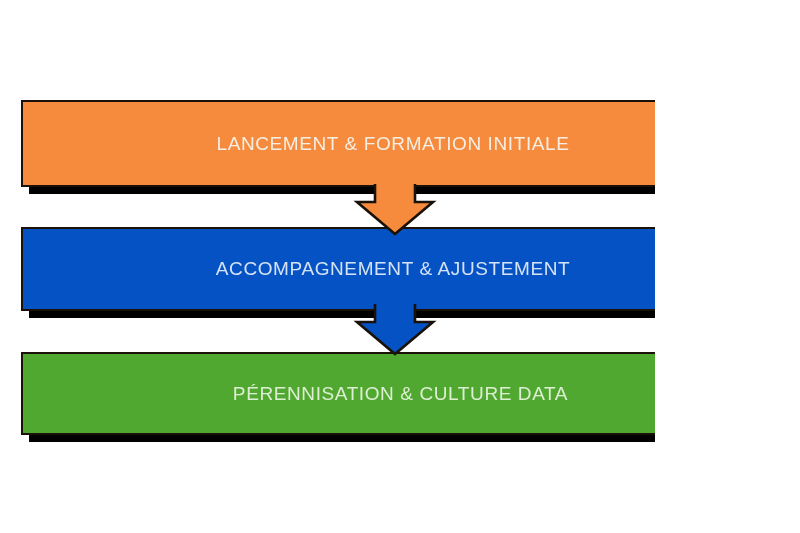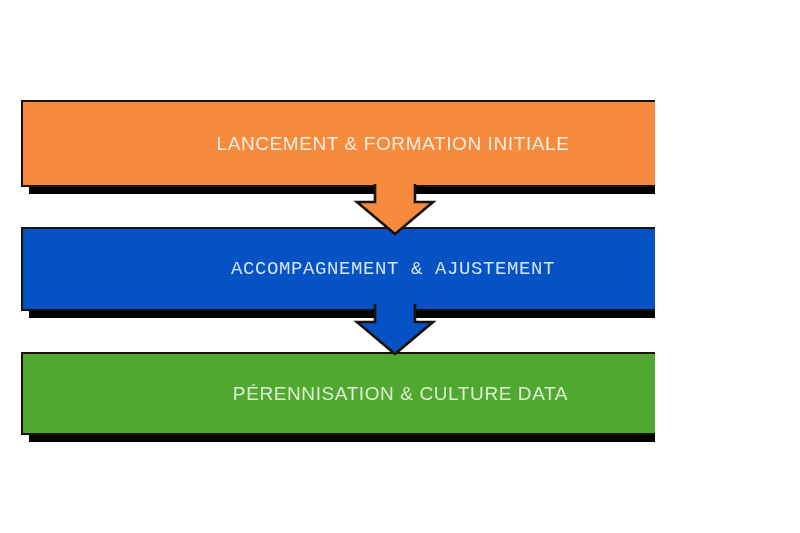--- a/index.html
+++ b/index.html
@@ -21,21 +21,21 @@
     width: 744px;
     box-sizing: border-box;
     border: 2px solid #1a1208;
     box-shadow: 8px 7px 0 #000000;
     display: flex;
     align-items: center;
     justify-content: center;
     z-index: 1;
   }
   .step-1 { top: 100px; height: 87px; }
-  .step-2 { top: 227px; height: 84px; font-family: Liberation Mono, monospace; }
+  .step-2 { top: 227px; height: 84px; }
   .step-3 { top: 352px; height: 83px; }
   .step-label {
     font-size: 19px;
     font-weight: 500;
     letter-spacing: 0.6px;
     text-transform: uppercase;
     white-space: nowrap;
   }
   .arrow {
     position: absolute;

